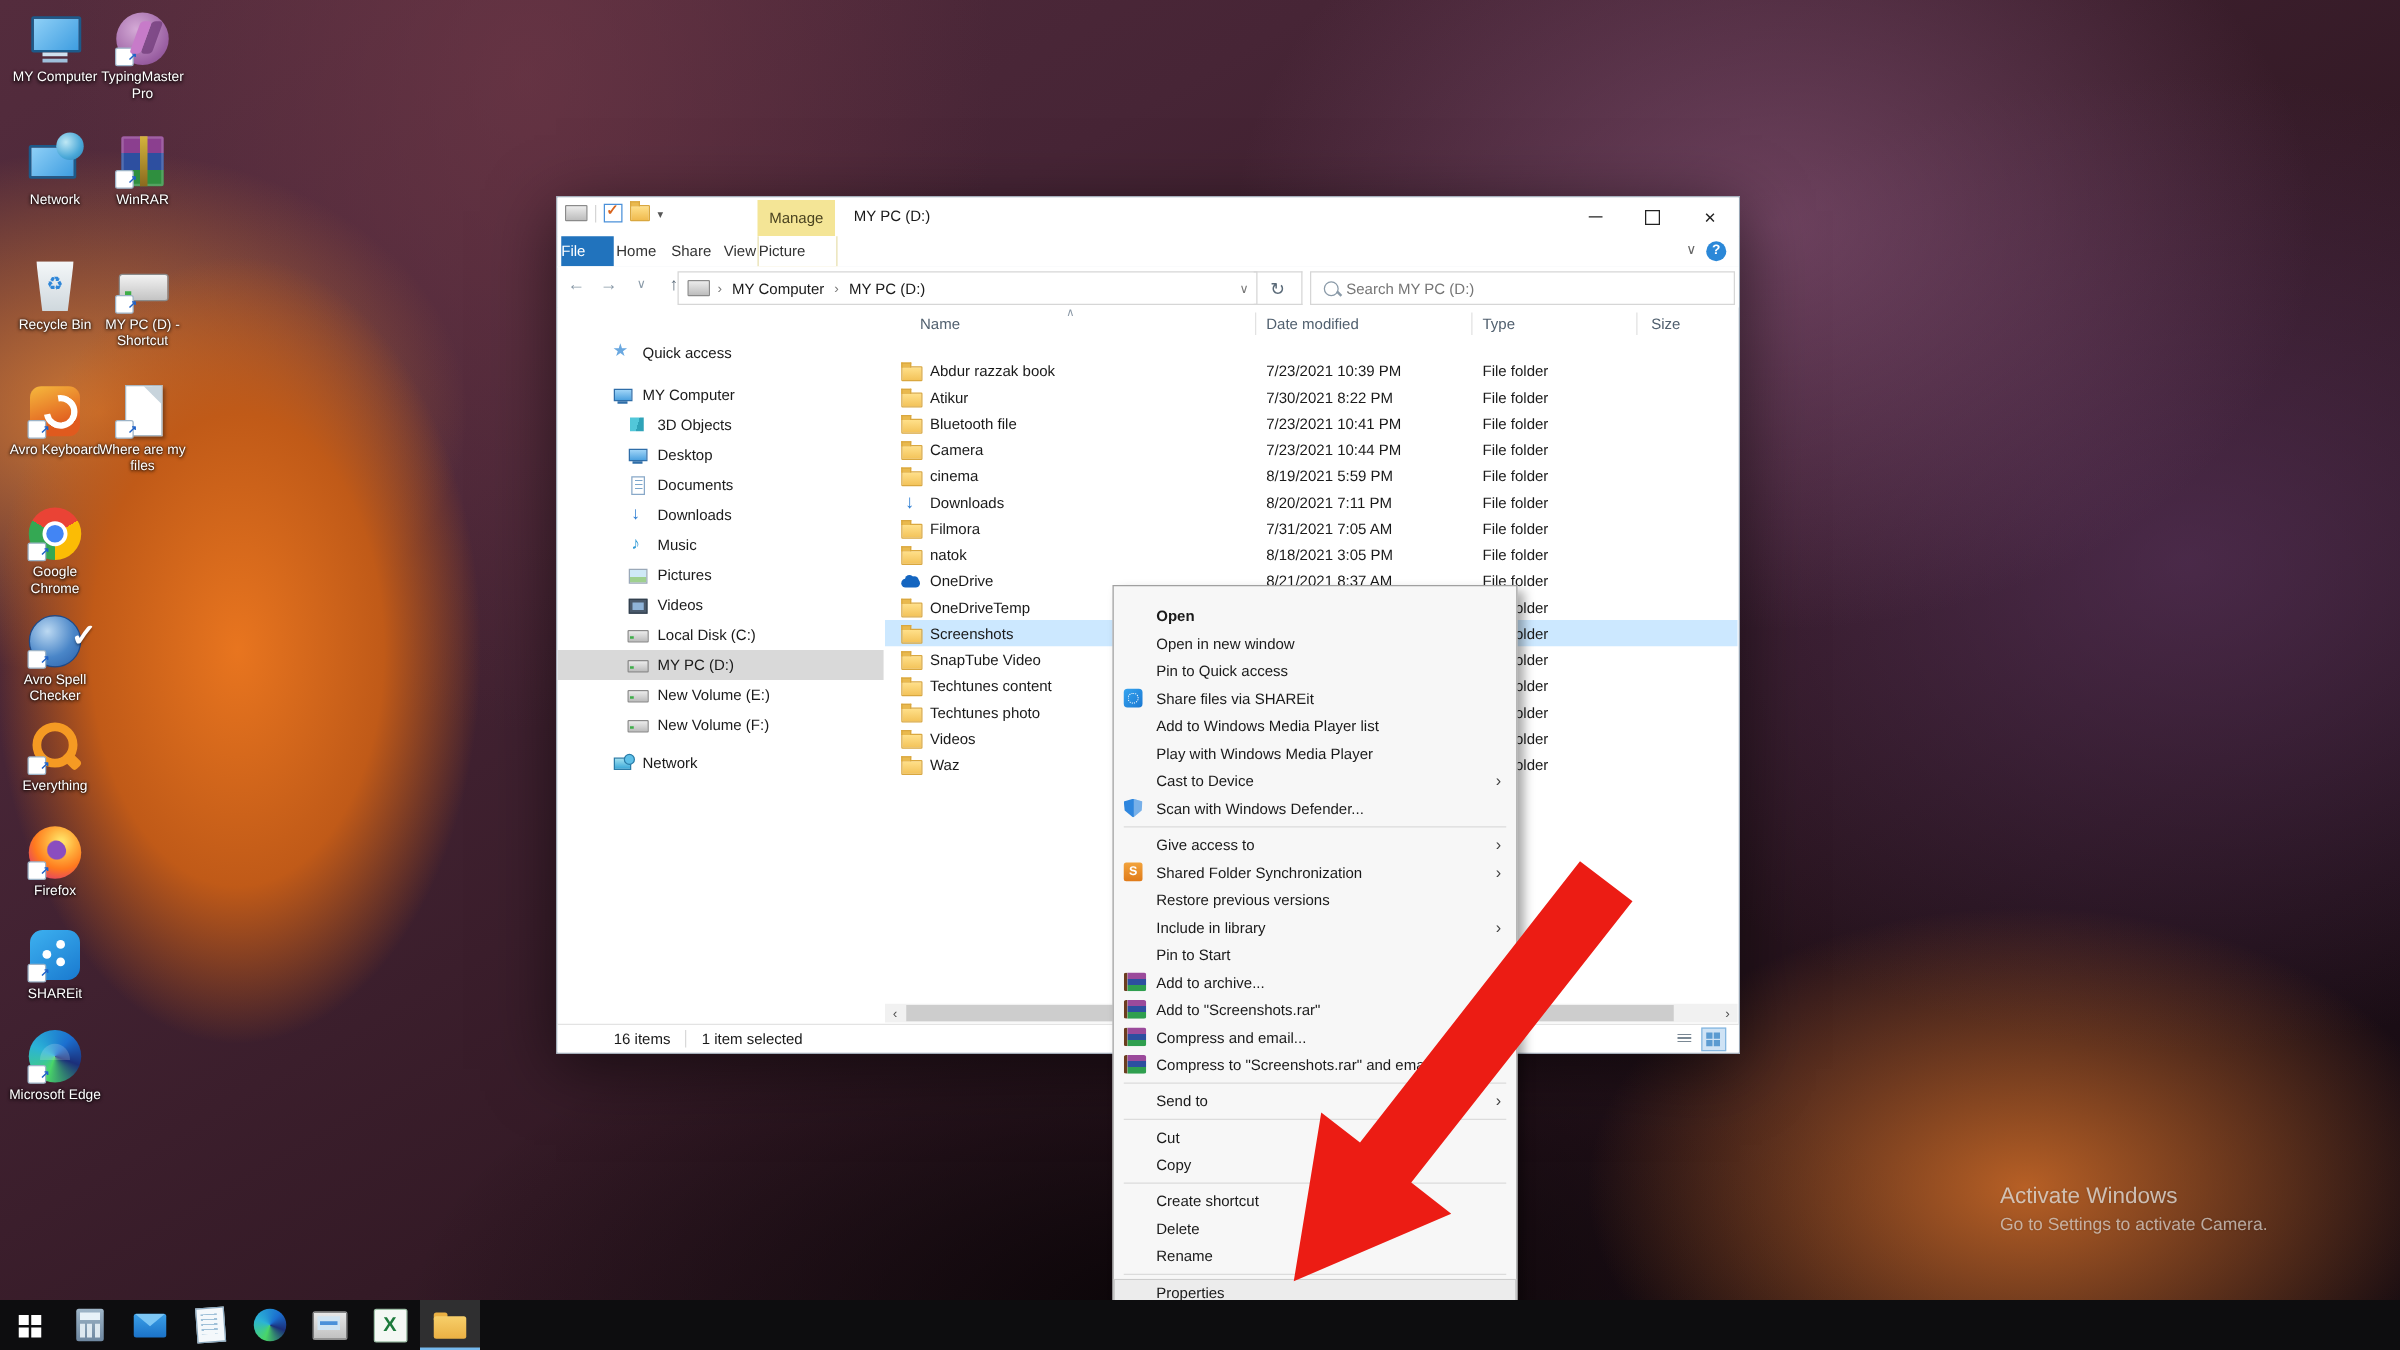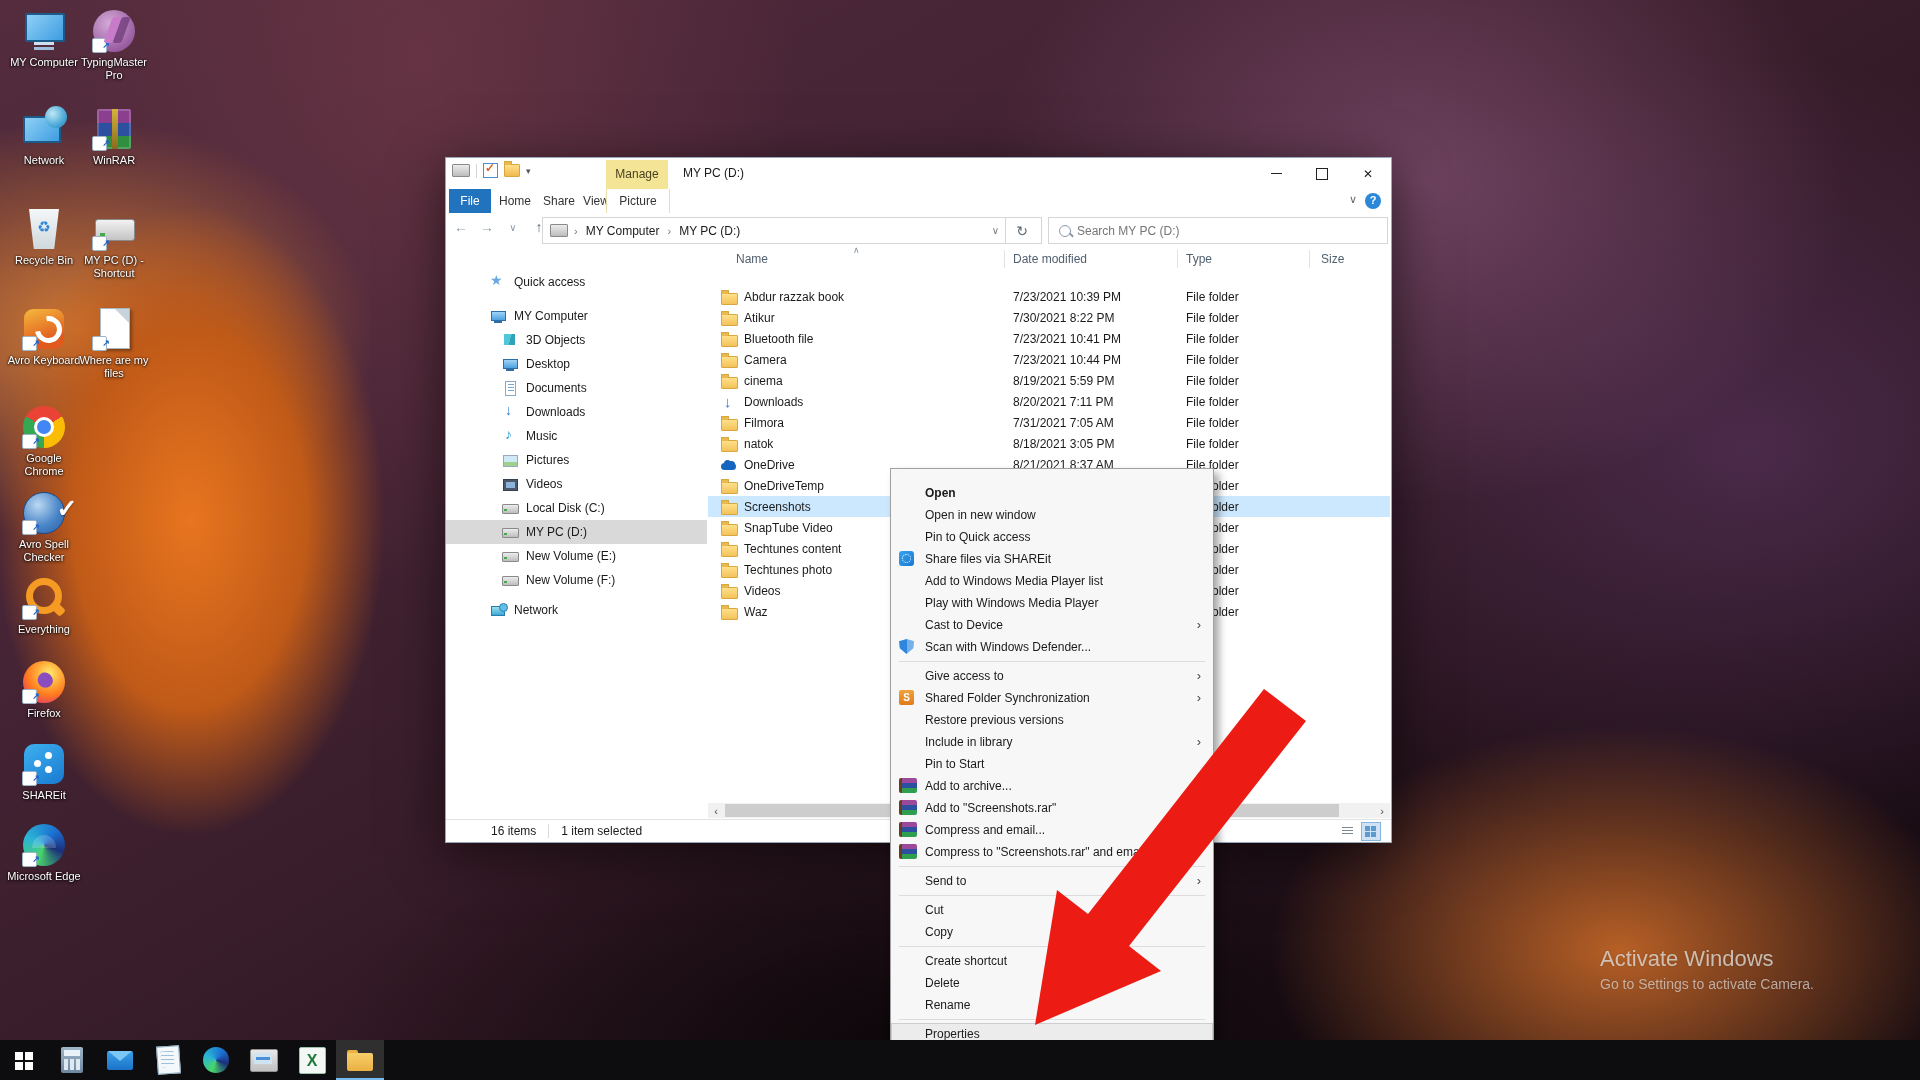--- a/index.html
+++ b/index.html
@@ -43,21 +43,21 @@
   .d-ev::before{content:"";position:absolute;left:5px;top:3px;width:22px;height:22px;border:7px solid #f59a23;border-radius:50%}
   .d-ev::after{content:"";position:absolute;left:29px;top:29px;width:15px;height:9px;background:#f59a23;border-radius:3px;transform:rotate(45deg)}
   .d-ff::before{content:"";position:absolute;inset:2px;border-radius:50%;background:radial-gradient(circle at 62% 30%,#ffe066 6%,#ffb13d 28%,#ff7a1e 55%,#e03a6e 85%,#b5236e)}
   .d-ff::after{content:"";position:absolute;left:13px;top:13px;width:19px;height:19px;border-radius:50%;background:radial-gradient(circle at 60% 42%,#8a4dbf 0 45%,transparent 52%)}
   .d-sh::before{content:"";position:absolute;inset:3px;border-radius:10px;background:linear-gradient(145deg,#3db1f0,#1979cf)}
   .d-sh::after{content:"";position:absolute;left:13px;top:19px;width:7px;height:7px;border-radius:50%;background:#fff;box-shadow:11px -8px 0 0 #fff,11px 6px 0 0 #fff}
   .d-edge::before{content:"";position:absolute;inset:2px;border-radius:50%;background:conic-gradient(from 200deg,#49d668,#2bb3d6 95deg,#1b6fd0 200deg,#1b2f7a 270deg,#49d668 360deg)}
   .d-edge::after{content:"";position:absolute;left:11px;top:13px;width:24px;height:13px;border-radius:50% 50% 0 0/100% 100% 0 0;background:rgba(255,255,255,.18)}
   
   .wmark{position:absolute;left:1600px;top:946px;z-index:3;color:rgba(222,220,216,.8);text-shadow:0 0 2px rgba(0,0,0,.15)}
-  .wmark .l1{font-size:22px}
+  .wmark .l1{font-size:18px}
   .wmark .l2{font-size:14px;margin-top:4px;color:rgba(222,220,216,.7)}
   
   .win{position:absolute;left:445px;top:157px;width:945px;height:684px;background:#fff;border:1px solid #98a6b5;box-shadow:0 12px 50px rgba(0,0,0,.55);z-index:10}
   .titlebar{position:absolute;left:0;top:0;width:100%;height:31px;background:#fff}
   .qat{position:absolute;left:6px;top:5px;display:flex;align-items:center;gap:6px}
   .q-hdd{width:16px;height:11px;background:linear-gradient(#ececec,#bdbdbd);border:1px solid #8a8a8a;border-radius:1px}
   .q-sep{width:1px;height:14px;background:#d5d5d5}
   .q-chk{width:13px;height:13px;background:#fff;border:1px solid #4a90d9;position:relative}
   .q-chk::after{content:"\2713";position:absolute;top:-3px;left:1px;color:#d8641e;font-size:12px;font-weight:bold}
   .q-fold{width:14px;height:11px;background:linear-gradient(#ffe08a,#f0bb4f);border:1px solid #d9a73f;border-radius:1px;position:relative}
@@ -65,21 +65,21 @@
   .q-more{color:#555;font-size:9px}
   .mng{position:absolute;left:160px;top:2px;width:62px;height:29px;background:#f4e596;color:#4a4320;text-align:center;line-height:29px}
   .wtitle{position:absolute;left:237px;top:0;height:31px;line-height:31px;color:#1a1a1a}
   .wbtns{position:absolute;right:0;top:0;display:flex}
   .wbtn{width:46px;height:31px;display:flex;align-items:center;justify-content:center;color:#222;font-size:13px}
   .b-min::after{content:"";width:11px;height:1px;background:#222}
   .b-max::after{content:"";width:10px;height:10px;border:1px solid #222}
   .b-cls::after{content:"\2715";font-size:12px}
   
   .tabrow{position:absolute;left:0;top:31px;width:100%;height:24px;background:#fff;border-bottom:1px solid #e4e8ec}
-  .rtab{position:absolute;top:0;height:24px;text-align:center;line-height:24px;color:#333}
+  .rtab{position:absolute;top:0;height:24px;line-height:24px;color:#333}
   .t-file{left:3px;width:42px;background:#2173bd;color:#fff}
   .t-home{left:47px;width:44px}.t-share{left:91px;width:44px}.t-view{left:133px;width:34px}
   .t-pt{left:160px;width:62px;border:1px solid #e8dfae;border-top:none;background:#fff}
   .rib-min{position:absolute;right:34px;top:4px;color:#666;font-size:11px}
   .help{position:absolute;right:10px;top:4px;width:16px;height:16px;border-radius:50%;background:#2b88d8;position:absolute}
   .help::after{content:"?";position:absolute;width:100%;text-align:center;top:1px;color:#fff;font-size:11px;font-weight:bold}
   
   .addr{position:absolute;left:0;top:55px;width:100%;height:33px;background:#fff}
   .navbtns{position:absolute;left:6px;top:6px;display:flex;align-items:center;gap:8px;color:#8a9aa8;font-size:14px}
   .nb{width:18px;text-align:center}

